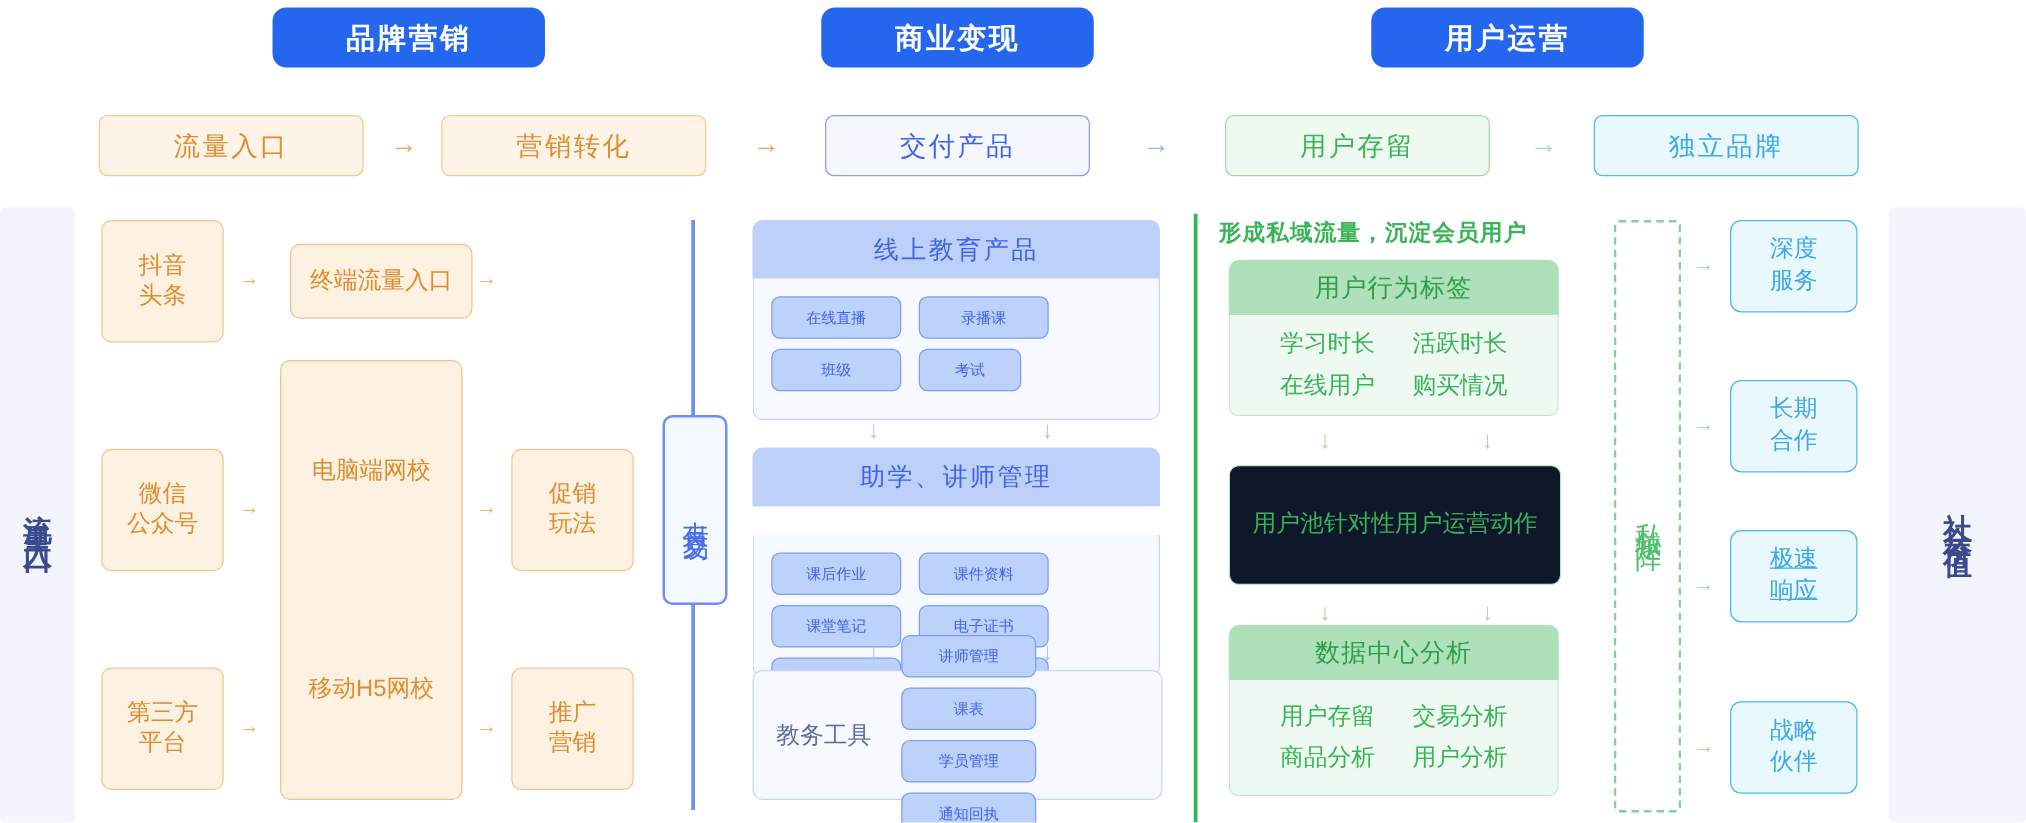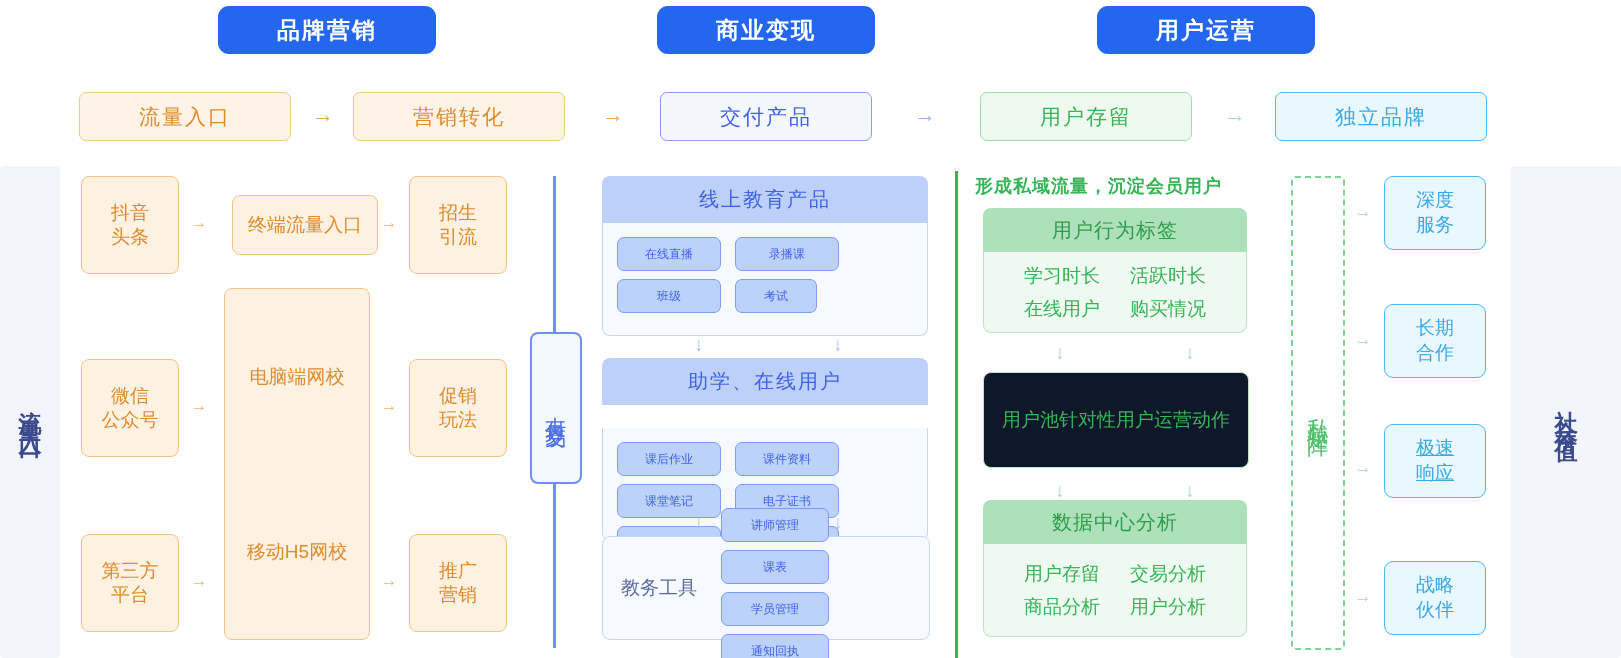--- a/index.html
+++ b/index.html
@@ -214,24 +214,20 @@
   </div>
   <div class="small-arrow" style="left:378px;top:213px;">→</div>
 
   <div class="card o-card" style="left:224px;top:288px;width:144px;height:350px;justify-content:space-around;">
     <span>电脑端网校</span>
     <span>移动H5网校</span>
   </div>
   <div class="small-arrow" style="left:378px;top:396px;">→</div>
   <div class="small-arrow" style="left:378px;top:571px;">→</div>
 
-  <div class="card o-card" style="left:409px;top:176px;width:96px;height:96px;white-space:pre-line;">
-    <span>招生
-引流</span>
-  </div>
   <div class="card o-card" style="left:409px;top:359px;width:96px;height:96px;white-space:pre-line;">
     <span>促销
 玩法</span>
   </div>
   <div class="card o-card" style="left:409px;top:534px;width:96px;height:96px;white-space:pre-line;">
     <span>推广
 营销</span>
   </div>
 
   <div id="pay-line"></div>
@@ -246,21 +242,21 @@
       <div class="chip" style="width:82px;">录播课</div>
       <div class="chip" style="width:82px;">班级</div>
       <div class="chip" style="width:60px;">考试</div>
     </div>
   </div>
 
   <div class="vdown" style="left:689px;top:334px;">↓</div>
   <div class="vdown" style="left:828px;top:334px;">↓</div>
 
   <div class="panel" style="left:602px;top:358px;width:326px;">
-    <div class="panel-head">助学、在线用户</div>
+    <div class="panel-head">助学、讲师管理</div>
     <div class="panel-body" style="height:92px;margin-top:23px;">
       <div class="chip" style="width:82px;">课后作业</div>
       <div class="chip" style="width:82px;">课件资料</div>
       <div class="chip" style="width:82px;">课堂笔记</div>
       <div class="chip" style="width:82px;">电子证书</div>
       <div class="chip" style="width:82px;">班级群</div>
       <div class="chip" style="width:82px;">智能签到</div>
     </div>
   </div>
 

